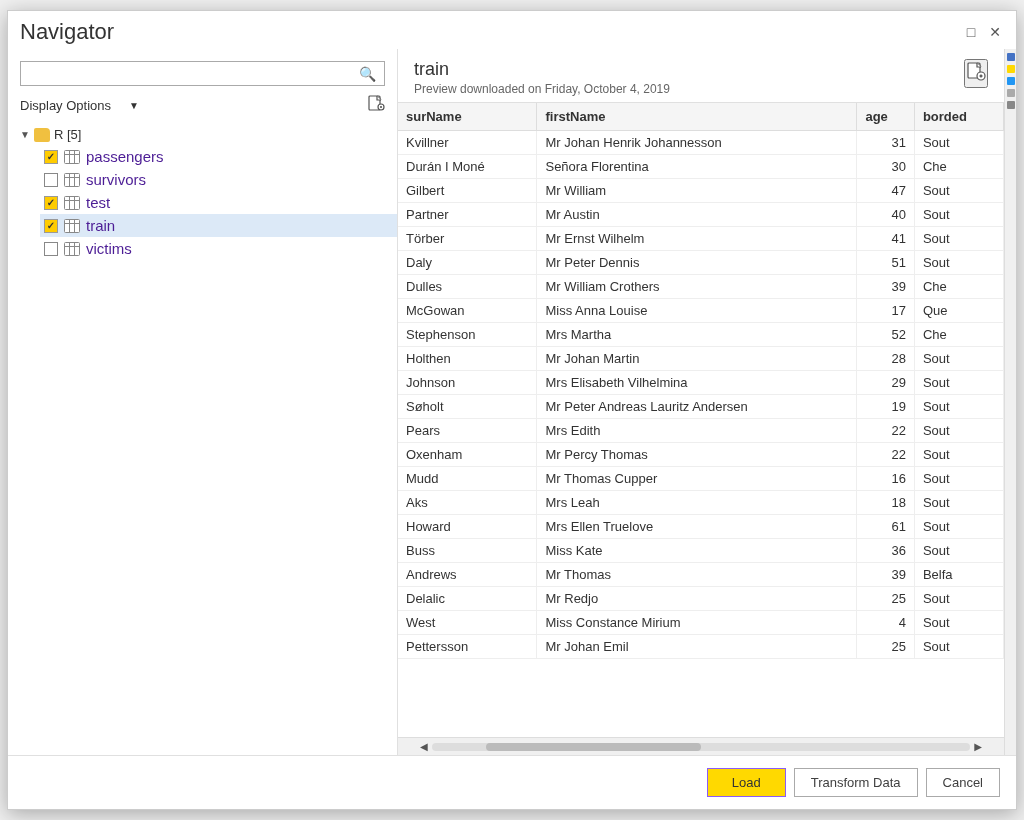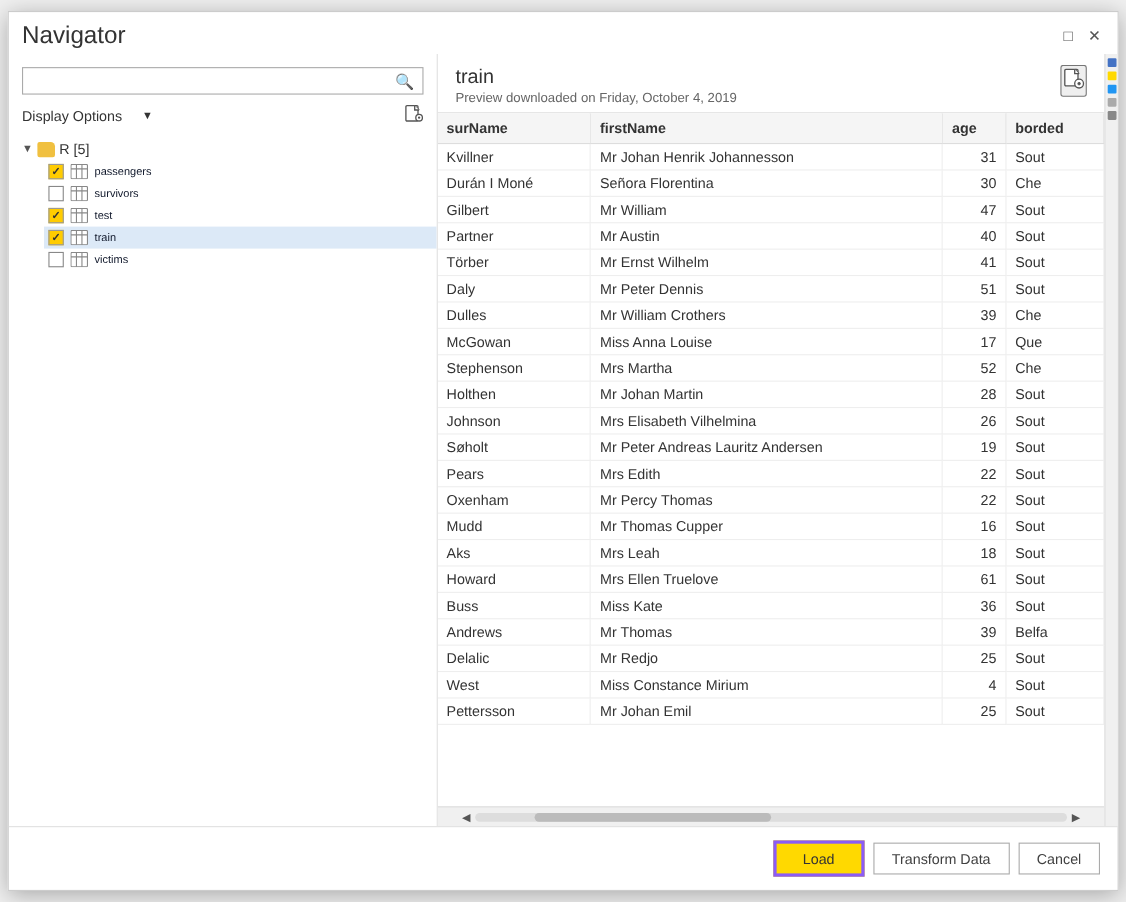--- a/index.html
+++ b/index.html
@@ -186,22 +186,22 @@
       width: 16px;
       height: 14px;
       display: inline-flex;
       flex-shrink: 0;
     }
     .table-icon svg {
       width: 16px;
       height: 14px;
     }
     .tree-item-label {
-      font-size: 10px;
-      color: #0f172a;
+      font-size: 15px;
+      color: #4c1d95;
     }
     
     .right-panel {
       flex: 1;
       display: flex;
       flex-direction: column;
       overflow: hidden;
     }
     .preview-header {
       padding: 10px 16px 6px 16px;
@@ -292,21 +292,21 @@
     .footer {
       display: flex;
       justify-content: flex-end;
       align-items: center;
       padding: 12px 16px;
       gap: 8px;
       border-top: 1px solid #e0e0e0;
     }
     .btn-load {
       background: #ffd900;
-      border: 3px solid #8b5cf6;
+      border: 1px solid #8b5cf6;
       padding: 6px 24px;
       font-size: 13px;
       cursor: pointer;
       font-weight: 400;
       color: #333;
     }
     .btn-secondary {
       background: white;
       border: 1px solid #aaa;
       padding: 6px 16px;
@@ -539,21 +539,21 @@
               </tr>
               <tr>
                 <td>Holthen</td>
                 <td>Mr Johan Martin</td>
                 <td class="num">28</td>
                 <td>Sout</td>
               </tr>
               <tr>
                 <td>Johnson</td>
                 <td>Mrs Elisabeth Vilhelmina</td>
-                <td class="num">26</td>
+                <td class="num">29</td>
                 <td>Sout</td>
               </tr>
               <tr>
                 <td>Søholt</td>
                 <td>Mr Peter Andreas Lauritz Andersen</td>
                 <td class="num">19</td>
                 <td>Sout</td>
               </tr>
               <tr>
                 <td>Pears</td>

